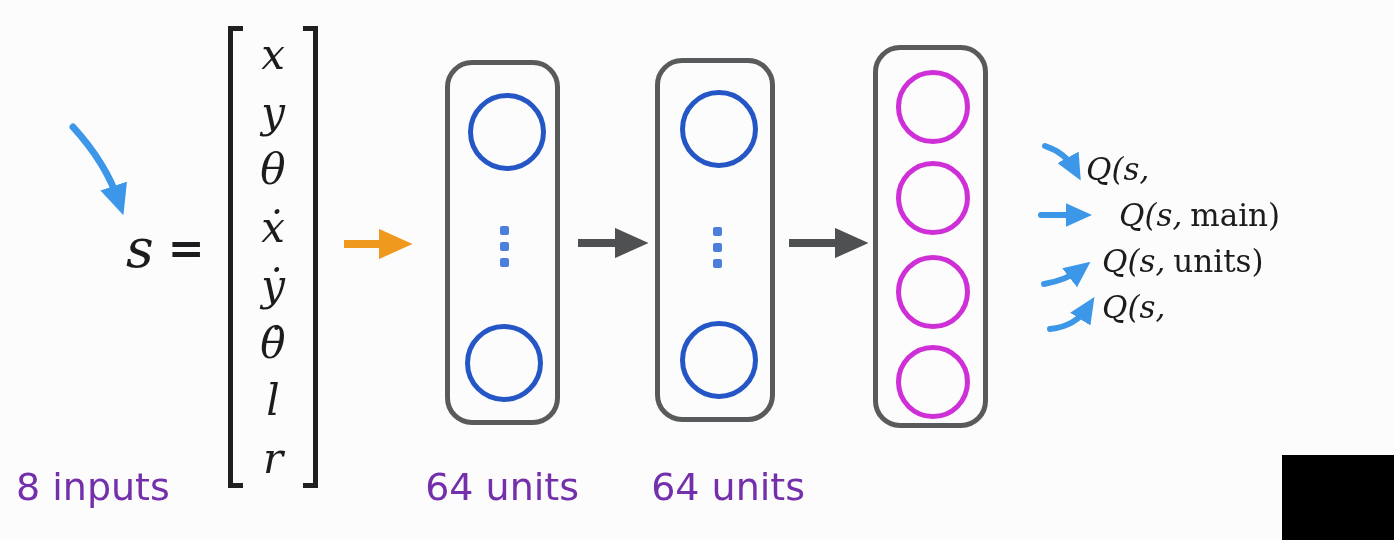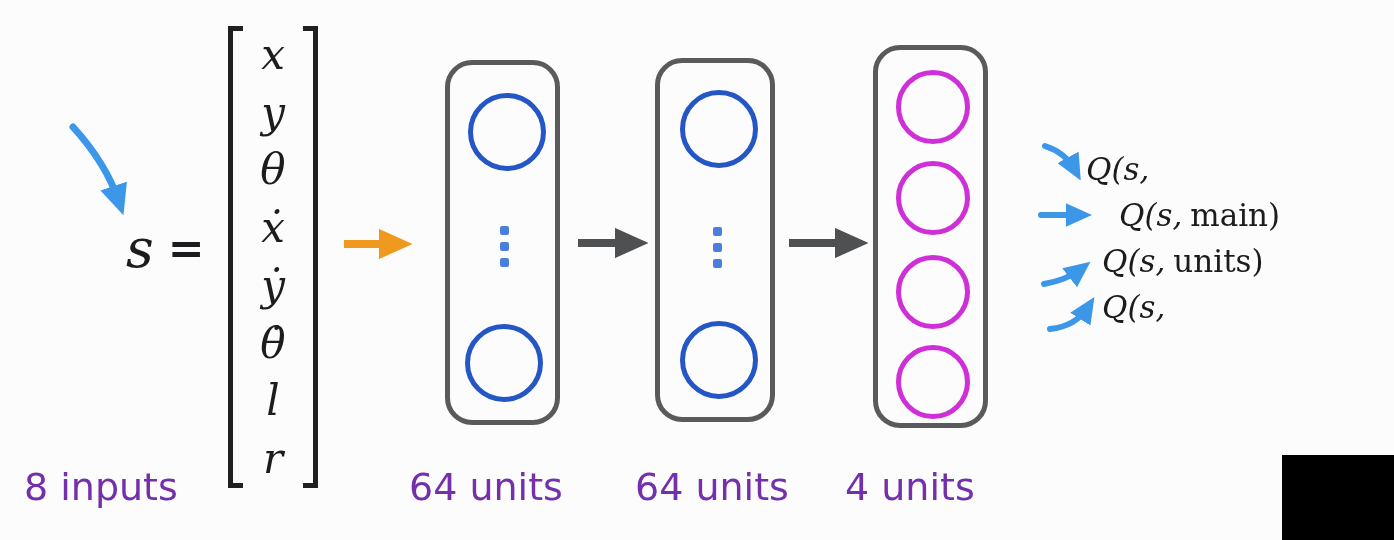--- a/index.html
+++ b/index.html
@@ -24,21 +24,21 @@
   
   .vector{position:absolute;left:228px;top:26px;width:90px;height:462px;}
   .bracket{position:absolute;top:0;width:15px;height:100%;box-sizing:border-box;}
   .bracket.left{left:0;border-left:5px solid #202020;border-top:5px solid #202020;border-bottom:5px solid #202020;}
   .bracket.right{right:0;border-right:5px solid #202020;border-top:5px solid #202020;border-bottom:5px solid #202020;}
   .vec-col{position:absolute;left:0;top:0;width:100%;height:100%;display:flex;flex-direction:column;justify-content:space-around;align-items:center;}
   .vec-el{font-size:42px;line-height:1;}
 
   
   .plabel{position:absolute;font-size:38px;line-height:1;color:var(--label-purple,#7430ab);}
-  .plabel.centered{text-align:left;width:170px;}
+  .plabel.centered{text-align:right;width:170px;}
 
   
   .layer-box{position:absolute;box-sizing:border-box;border:5px solid var(--layer-border-gray,#595a5c);border-radius:27px;background:transparent;}
   .unit{position:absolute;box-sizing:border-box;border-radius:50%;}
   .unit.blue{border:5px solid var(--hidden-unit-blue,#2456c5);width:78px;height:78px;}
   .unit.magenta{border:5px solid var(--output-unit-magenta,#cf2fd7);width:74px;height:74px;}
   .dot{position:absolute;width:9px;height:9px;border-radius:2px;background:var(--ellipsis-dot-blue,#4a7fdc);}
 
   
   .q-row{position:absolute;display:flex;align-items:baseline;font-size:31px;line-height:36px;text-align:center;}
@@ -125,24 +125,23 @@
     <div class="unit blue" style="left:20px;top:258px;"></div>
   </div>
 
   <div class="layer-box" style="left:873px;top:45px;width:115px;height:383px;">
     <div class="unit magenta" style="left:18px;top:20px;"></div>
     <div class="unit magenta" style="left:18px;top:111px;"></div>
     <div class="unit magenta" style="left:18px;top:205px;"></div>
     <div class="unit magenta" style="left:18px;top:295px;"></div>
   </div>
 
-  <div class="plabel" style="left:24px;top:468px;text-align:center;">8 inputs</div>
+  <div class="plabel" style="left:16px;top:468px;text-align:center;">8 inputs</div>
   <div class="plabel centered" style="left:409px;top:468px;">64 units</div>
   <div class="plabel centered" style="left:635px;top:468px;">64 units</div>
-  <div class="plabel centered" style="left:845px;top:468px;">4 units</div>
 
   <div class="q-row math" style="left:1086px;top:151px;">
     <span class="it">Q(s,</span>
   </div>
   <div class="q-row math" style="left:1119px;top:197px;">
     <span class="it">Q(s,</span>
     <span class="part2">main)</span>
   </div>
   <div class="q-row math" style="left:1102px;top:243px;">
     <span class="it">Q(s,</span>

